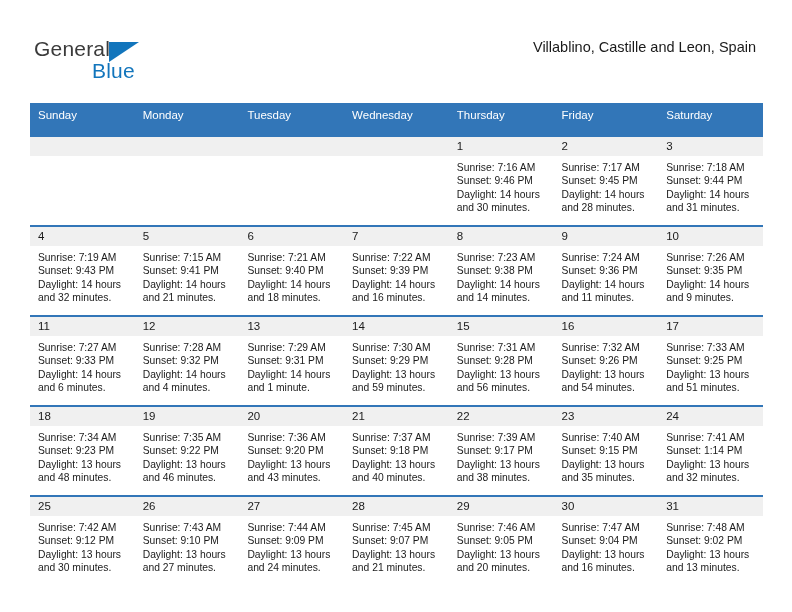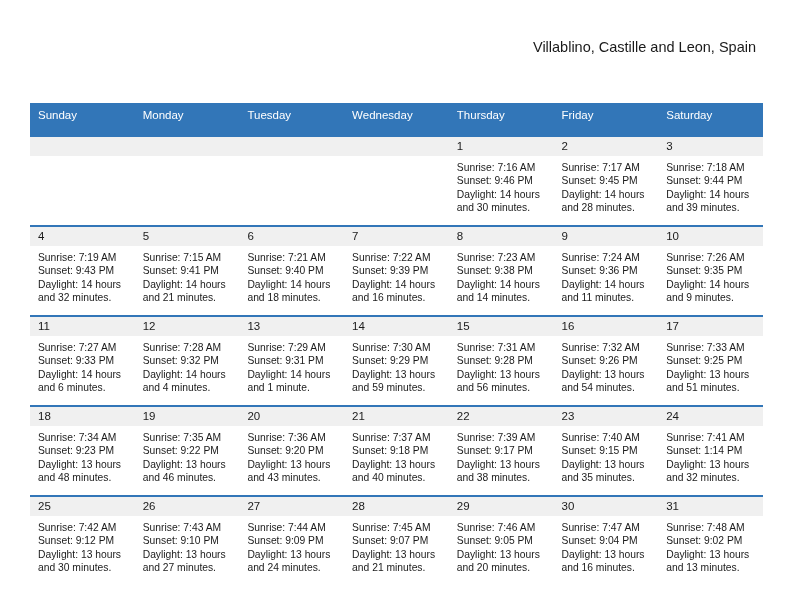--- a/index.html
+++ b/index.html
@@ -138,20 +138,25 @@
   }
   .cell-body div { white-space: nowrap; }
 </style>
 </head>
 <body>
 
 <div class="page">
 
   <div class="header">
 
+    <div class="logo">
+      <span class="logo-general">General</span>
+      <span class="logo-tri"></span>
+      <span class="logo-blue">Blue</span>
+    </div>
 
     <div class="title-block">
       <div class="location-sub">Villablino, Castille and Leon, Spain</div>
     </div>
 
   </div>
 
   <table class="calendar">
     <colgroup>
       <col>
@@ -217,21 +222,21 @@
               </div>
             </div>
           </td>
           <td>
             <div class="cell-inner">
               <div class="daynum-bar">3</div>
               <div class="cell-body">
                 <div>Sunrise: 7:18 AM</div>
                 <div>Sunset: 9:44 PM</div>
                 <div>Daylight: 14 hours</div>
-                <div>and 39 minutes.</div>
+                <div>and 31 minutes.</div>
               </div>
             </div>
           </td>
         </tr>
         <tr class="week-row">
           <td>
             <div class="cell-inner">
               <div class="daynum-bar">4</div>
               <div class="cell-body">
                 <div>Sunrise: 7:19 AM</div>

